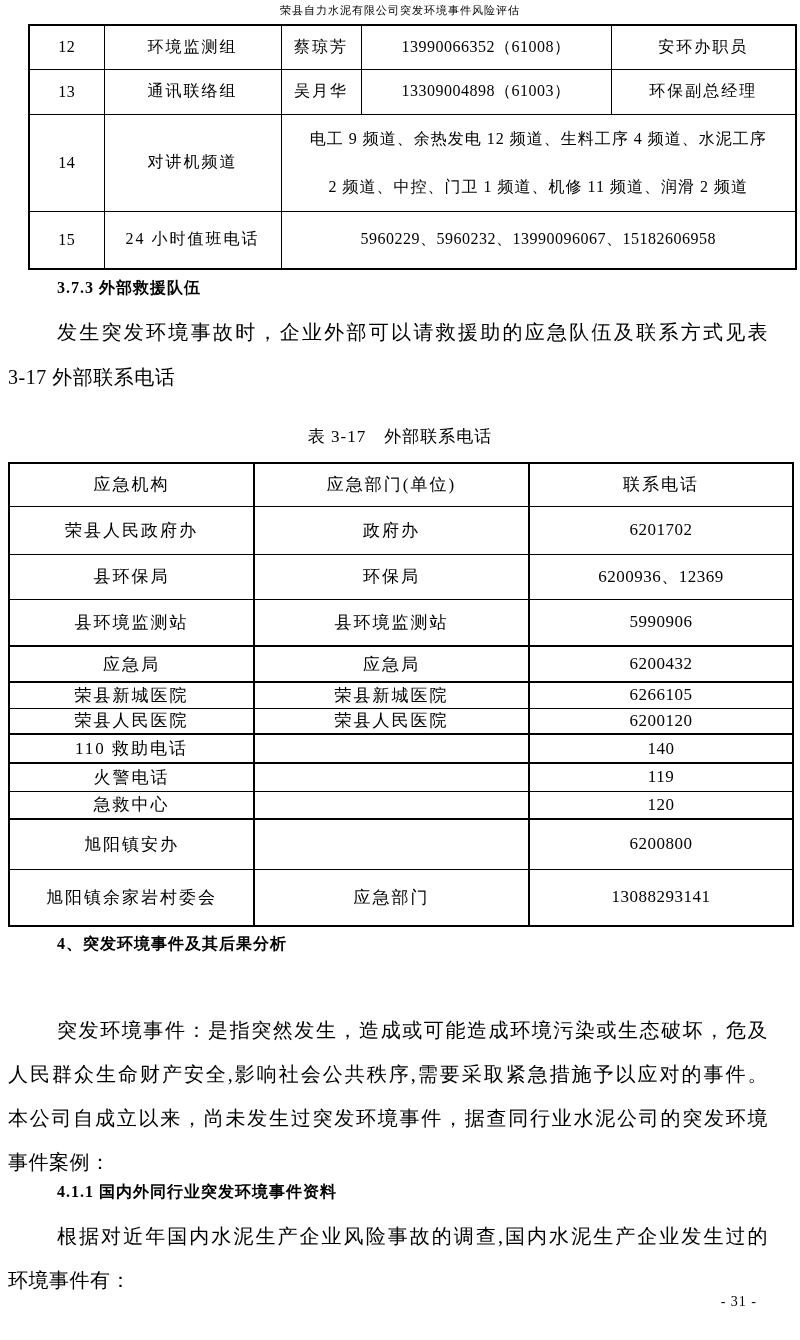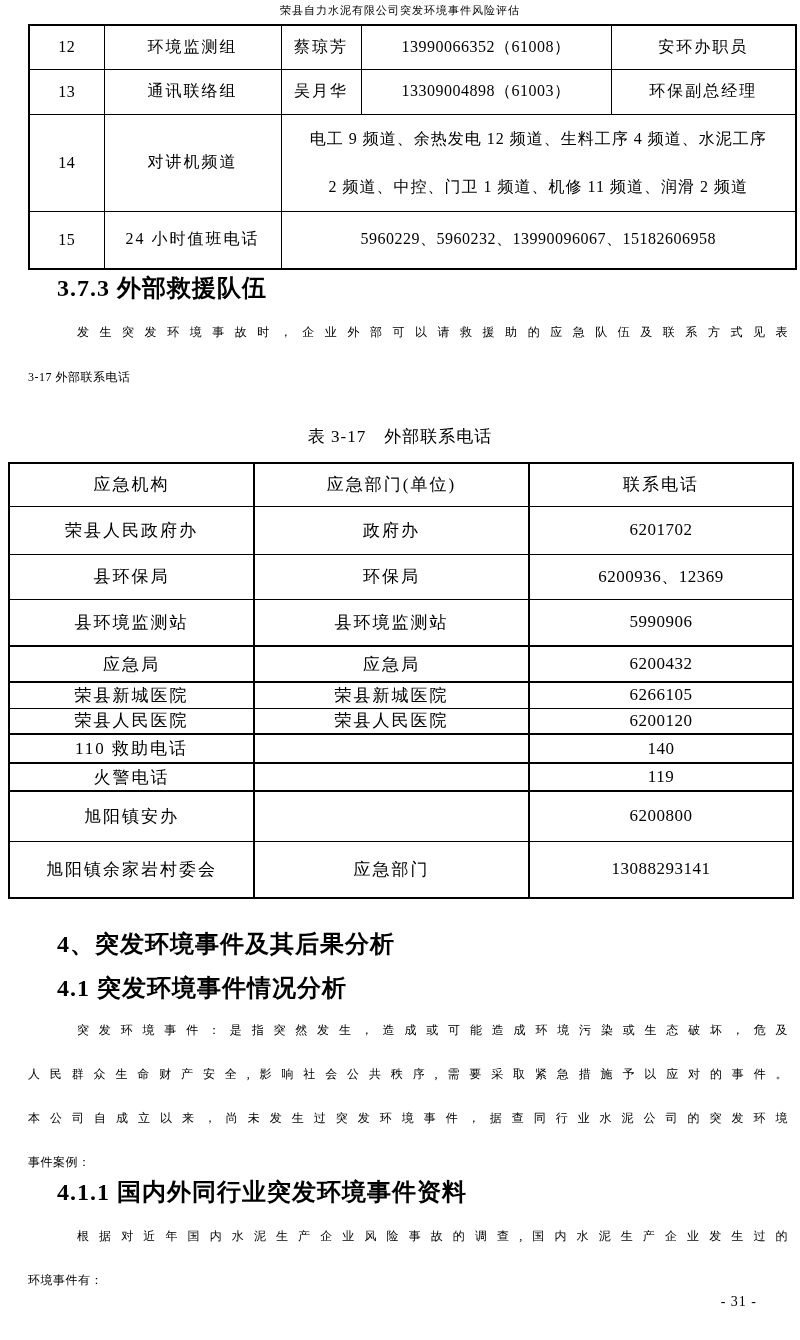--- a/index.html
+++ b/index.html
@@ -36,26 +36,26 @@
   .t-317 tr.h45 { height:45px; }
   .t-317 tr.h47 { height:47px; }
   .t-317 tr.h36 { height:36px; }
   .t-317 tr.h26 { height:26px; }
   .t-317 tr.h29 { height:29px; }
   .t-317 tr.h28 { height:28px; }
   .t-317 tr.h50 { height:50px;margin-top:36px; }
   .t-317 tr.h57 { height:57px; }
   
   .heading {
-    position:absolute; left:57px; font-weight:bold; font-size:24px;
+    position:absolute; left:57px; font-weight:bold; font-size:16px;
     letter-spacing:1px; line-height:30px;
   }
   .bodyline {
-    position:absolute; left:8px; width:760px; font-size:12px;
-    line-height:44px; letter-spacing:0.5px;margin-left:20px;
+    position:absolute; left:8px; width:760px; font-size:20px;
+    line-height:44px; letter-spacing:0.5px;
   }
   .just { text-align:justify; text-align-last:justify; }
   .indent { box-sizing:border-box; padding-left:49px; }
   .caption {
     position:absolute; left:0; width:100%; text-align:center;
     font-size:17px; line-height:44px; letter-spacing:1px;
   }
   .cell-line { display:block; }
   .footer {
     position:absolute; top:1294px; right:43px; font-size:14px; letter-spacing:1px;
@@ -158,35 +158,39 @@
     <tr class="h29 t2">
       <td>110 救助电话</td>
       <td></td>
       <td class="num">140</td>
     </tr>
     <tr class="h28 t2">
       <td>火警电话</td>
       <td></td>
       <td class="num">119</td>
     </tr>
+    <tr class="h28">
+      <td>急救中心</td>
+      <td></td>
+      <td class="num">120</td>
+    </tr>
     <tr class="h50 t2">
       <td>旭阳镇安办</td>
       <td></td>
       <td class="num">6200800</td>
     </tr>
     <tr class="h57">
       <td>旭阳镇余家岩村委会</td>
       <td>应急部门</td>
       <td class="num">13088293141</td>
     </tr>
   </tbody>
     </table>
 
   <div class="heading" style="top:929px">4、突发环境事件及其后果分析</div>
-  <div class="heading" style="top:973px">4.1 突发环境事件情况分析</div>
 
   <div class="bodyline just indent" style="top:1008px">突发环境事件：是指突然发生，造成或可能造成环境污染或生态破坏，危及</div>
   <div class="bodyline just" style="top:1052px">人民群众生命财产安全,影响社会公共秩序,需要采取紧急措施予以应对的事件。</div>
   <div class="bodyline just" style="top:1096px">本公司自成立以来，尚未发生过突发环境事件，据查同行业水泥公司的突发环境</div>
   <div class="bodyline" style="top:1140px">事件案例：</div>
 
   <div class="heading" style="top:1177px">4.1.1 国内外同行业突发环境事件资料</div>
   <div class="bodyline just indent" style="top:1214px">根据对近年国内水泥生产企业风险事故的调查,国内水泥生产企业发生过的</div>
   <div class="bodyline" style="top:1258px">环境事件有：</div>
 

